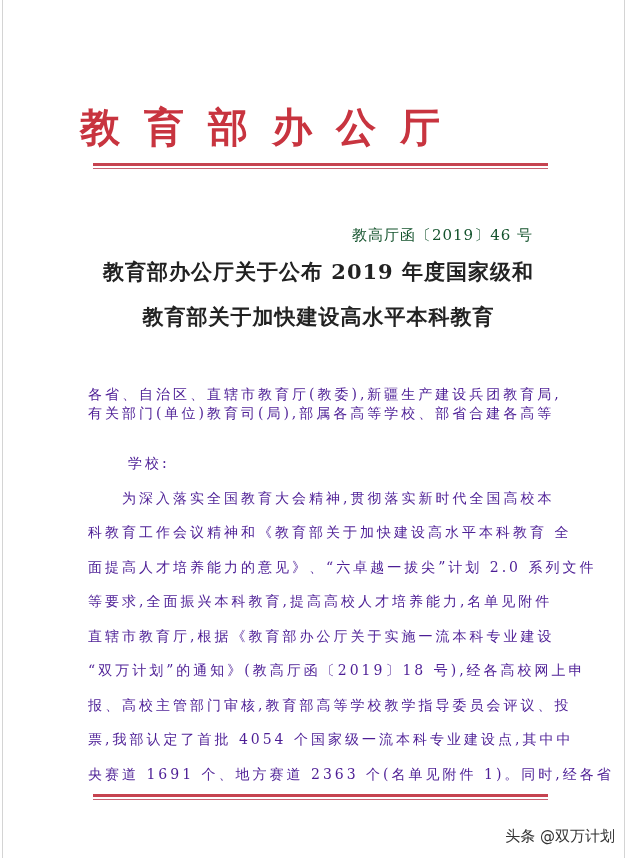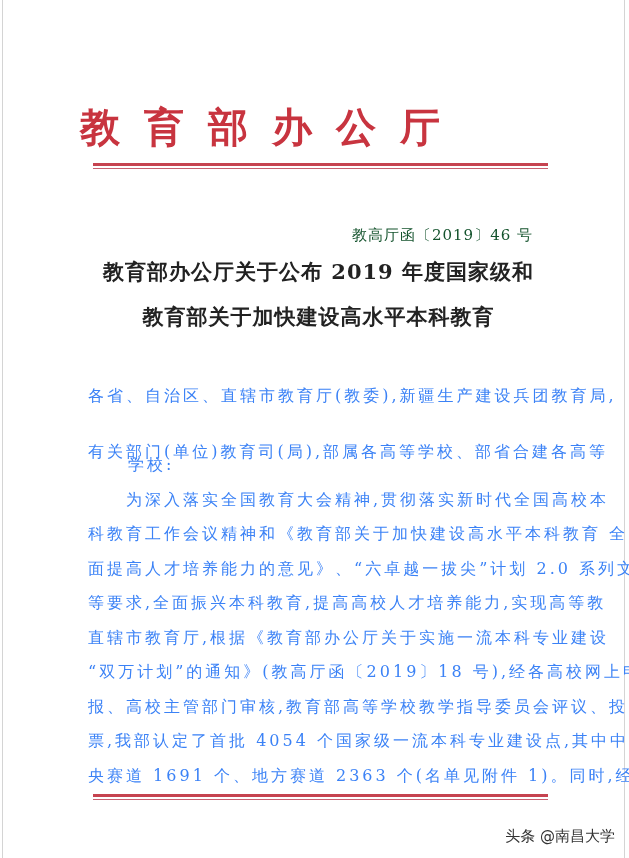--- a/index.html
+++ b/index.html
@@ -35,21 +35,21 @@
       font-size: 15px; color: #14532d; letter-spacing: 1px; margin-top: 28px;
     }
     .title {
       position: absolute; left: 4px; width: 629px; text-align: center;
       font-size: 21px; font-weight: bold; color: #222; letter-spacing: 1px;
     }
     .title.l1 { top: 258px; }
     .title.l2 { top: 303px; }
     .body-text {
       position: absolute; left: 88px; width: 460px;
-      font-size: 16px; color: #3b82f6; letter-spacing: 3px;
+      font-size: 14px; color: #4c1d95; letter-spacing: 3px;
       white-space: nowrap;
     }
     .watermark {
       position: absolute; right: 14px; bottom: 12px;
       font-family: "DejaVu Sans", "Liberation Sans", sans-serif;
       font-size: 15px; color: #333;
     }
   </style>
 </head>
 <body>
@@ -68,26 +68,26 @@
 
 <div class="title l1">教育部办公厅关于公布 2019 年度国家级和</div>
 <div class="title l2">教育部关于加快建设高水平本科教育</div>
 
 <div class="rule bottom">
   <div class="thick"></div>
     <div class="gap"></div>
     <div class="thin"></div>
 </div>
 
-<div class="watermark">头条 @南昌大学</div>
+<div class="watermark">头条 @双万计划</div>
 
 <div class="body-text" style="top: 386px;">各省、自治区、直辖市教育厅(教委),新疆生产建设兵团教育局,</div>
-<div class="body-text" style="top: 442px;">有关部门(单位)教育司(局),部属各高等学校、部省合建各高等</div>
+<div class="body-text" style="top: 405px;">有关部门(单位)教育司(局),部属各高等学校、部省合建各高等</div>
 <div class="body-text" style="top: 455px; margin-left: 40px;">学校:</div>
 <div class="body-text" style="top: 490px; text-align: right;">　　为深入落实全国教育大会精神,贯彻落实新时代全国高校本</div>
 <div class="body-text" style="top: 524px;">科教育工作会议精神和《教育部关于加快建设高水平本科教育 全</div>
 <div class="body-text" style="top: 559px;">面提高人才培养能力的意见》、“六卓越一拔尖”计划 2.0 系列文件</div>
-<div class="body-text" style="top: 593px;">等要求,全面振兴本科教育,提高高校人才培养能力,实现高等教</div>
+<div class="body-text" style="top: 593px;">等要求,全面振兴本科教育,提高高校人才培养能力,名单见附件</div>
 <div class="body-text" style="top: 628px;">直辖市教育厅,根据《教育部办公厅关于实施一流本科专业建设</div>
 <div class="body-text" style="top: 662px;">“双万计划”的通知》(教高厅函〔2019〕18 号),经各高校网上申</div>
 <div class="body-text" style="top: 697px;">报、高校主管部门审核,教育部高等学校教学指导委员会评议、投</div>
 <div class="body-text" style="top: 731px;">票,我部认定了首批 4054 个国家级一流本科专业建设点,其中中</div>
 <div class="body-text" style="top: 766px;">央赛道 1691 个、地方赛道 2363 个(名单见附件 1)。同时,经各省</div>
 
 </body></html>

